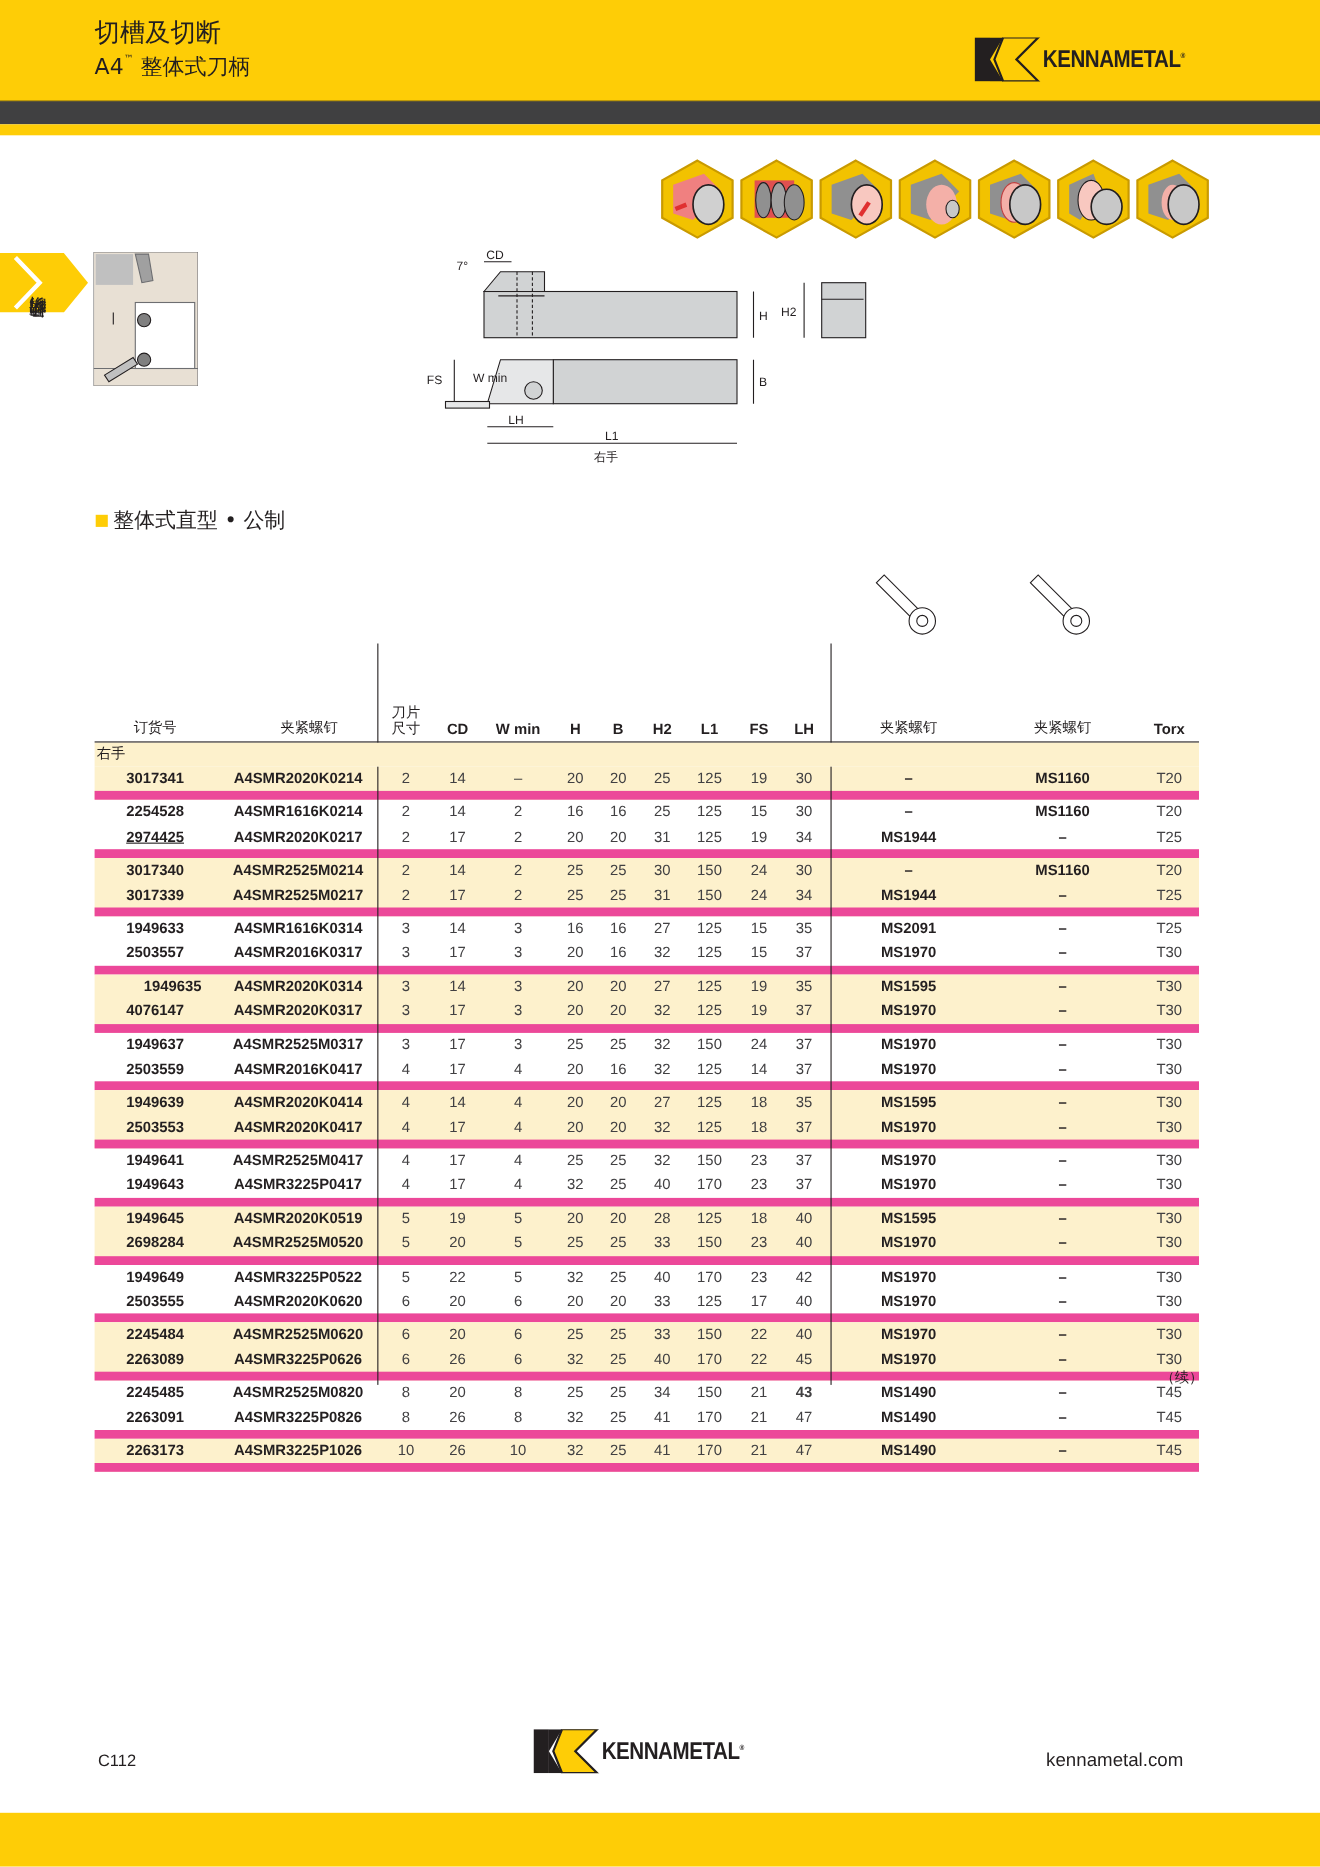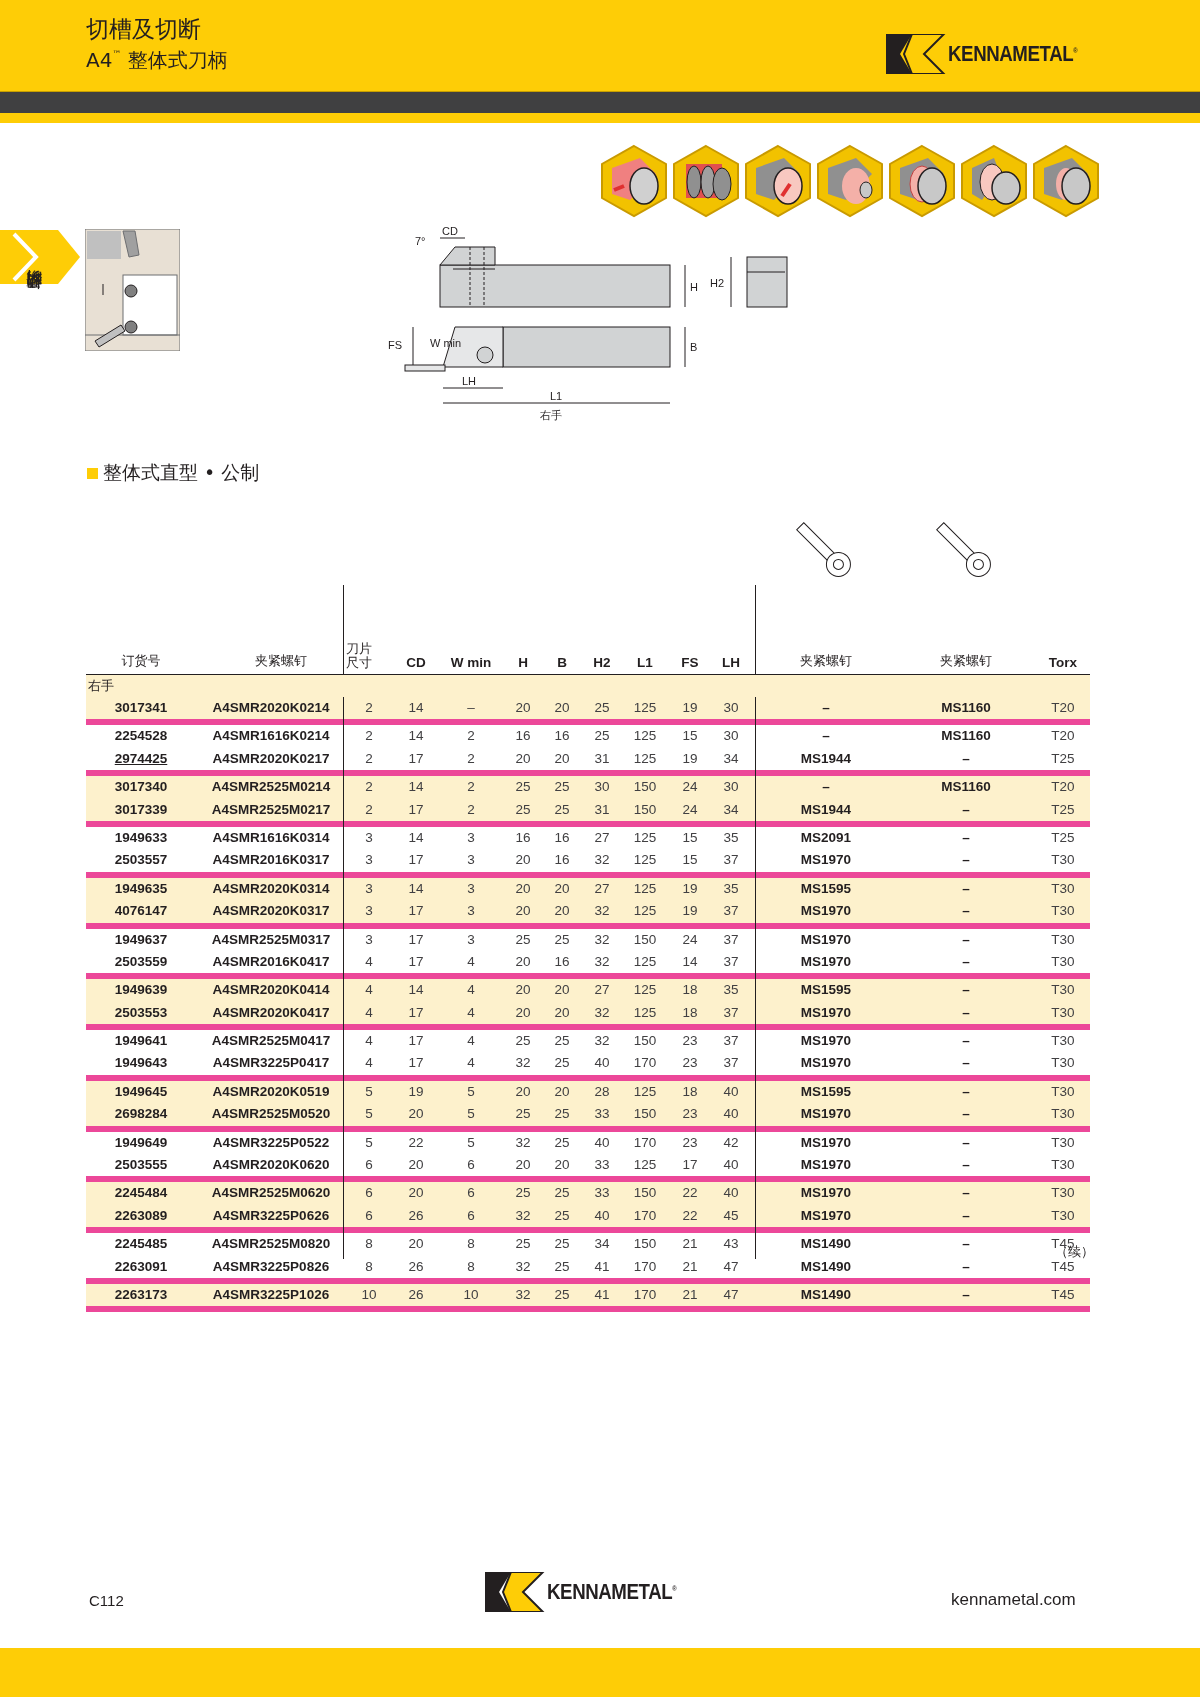--- a/index.html
+++ b/index.html
@@ -36,21 +36,21 @@
 
   .table-wrap { position: absolute; left: 86px; top: 585px; width: 1004px; }
   .thead { position: relative; height: 90px; font-size: 13.5px; border-bottom: 1px solid #231f20; }
   .thead .th { position: absolute; bottom: 4px; text-align: center; }
   .thead .th.bold { font-weight: bold; }
   .thead .th.cn { font-family: "DejaVu Sans", sans-serif; font-size: 13px; }
   .vline { position: absolute; width: 1px; background: #231f20; }
 
   .group-label { height: 22px; background: #fdf1cc; font-size: 13px; font-family: "DejaVu Sans", sans-serif; padding-left: 2px; line-height: 22px; }
 
-  .group { border-bottom: 6px solid #ec4899; }
+  .group { border-bottom: 8px solid #ec4899; }
   .group.shaded { background: #fdf1cc; }
   .row { position: relative; height: 22.4px; font-size: 13.5px; }
   .cell { position: absolute; top: 3px; text-align: center; }
   .cell.bold { font-weight: bold; }
   .cell.num { color: #414042; }
 
   .cont { position: absolute; left: 1055px; top: 1243px; font-size: 13px; font-family: "DejaVu Sans", sans-serif; }
 
   .footer-page { position: absolute; left: 89px; top: 1592px; font-size: 15px; color: #231f20; }
   .footer-url { position: absolute; left: 951px; top: 1590px; font-size: 17px; color: #231f20; }
@@ -193,21 +193,21 @@
       <rect x="30" y="0" width="10" height="46" fill="#fff" stroke="#231f20"></rect>
       <circle cx="35" cy="54" r="12" fill="#fff" stroke="#231f20"></circle>
       <circle cx="35" cy="54" r="5" fill="none" stroke="#231f20"></circle>
     </g>
 </svg>
 
 <div class="table-wrap">
   <div class="thead">
     <div class="th cn" style="left:0; width:110px;">订货号</div>
     <div class="th cn" style="left:120px; width:150px;">夹紧螺钉</div>
-    <div class="th cn" style="left:248px; width:50px; line-height:14px;text-align:center;">
+    <div class="th cn" style="left:258px; width:50px; line-height:14px;text-align:center;">
         <div>刀片</div>
         <div>尺寸</div>
       </div>
     <div class="th bold" style="left:310px; width:40px;">CD</div>
     <div class="th bold" style="left:355px; width:60px;">W min</div>
     <div class="th bold" style="left:422px; width:30px;">H</div>
     <div class="th bold" style="left:461px; width:30px;">B</div>
     <div class="th bold" style="left:499px; width:34px;">H2</div>
     <div class="th bold" style="left:541px; width:36px;">L1</div>
     <div class="th bold" style="left:587px; width:34px;">FS</div>
@@ -336,21 +336,21 @@
           <div class="cell num" style="left: 541px; width: 36px;">125</div>
           <div class="cell num" style="left: 587px; width: 34px;">15</div>
           <div class="cell num" style="left: 628px; width: 34px;">37</div>
           <div class="cell bold" style="left: 690px; width: 100px;">MS1970</div>
           <div class="cell bold" style="left: 830px; width: 100px;">–</div>
           <div class="cell num" style="left: 950px; width: 54px;">T30</div>
         </div>
       </div>
       <div class="group shaded">
         <div class="row">
-          <div class="cell bold" style="left: 0px; width: 110px; text-align: center;">1949635</div>
+          <div class="cell bold" style="left: 16px; width: 110px; text-align: center;">1949635</div>
           <div class="cell bold" style="left: 105px; width: 160px;">A4SMR2020K0314</div>
           <div class="cell num" style="left: 258px; width: 50px;">3</div>
           <div class="cell num" style="left: 310px; width: 40px;">14</div>
           <div class="cell num" style="left: 355px; width: 60px;">3</div>
           <div class="cell num" style="left: 422px; width: 30px;">20</div>
           <div class="cell num" style="left: 461px; width: 30px;">20</div>
           <div class="cell num" style="left: 499px; width: 34px;">27</div>
           <div class="cell num" style="left: 541px; width: 36px;">125</div>
           <div class="cell num" style="left: 587px; width: 34px;">19</div>
           <div class="cell num" style="left: 628px; width: 34px;">35</div>
@@ -584,21 +584,21 @@
           <div class="cell bold" style="left: 0px; width: 110px;">2245485</div>
           <div class="cell bold" style="left: 105px; width: 160px;">A4SMR2525M0820</div>
           <div class="cell num" style="left: 258px; width: 50px;">8</div>
           <div class="cell num" style="left: 310px; width: 40px;">20</div>
           <div class="cell num" style="left: 355px; width: 60px;">8</div>
           <div class="cell num" style="left: 422px; width: 30px;">25</div>
           <div class="cell num" style="left: 461px; width: 30px;">25</div>
           <div class="cell num" style="left: 499px; width: 34px;">34</div>
           <div class="cell num" style="left: 541px; width: 36px;">150</div>
           <div class="cell num" style="left: 587px; width: 34px;">21</div>
-          <div class="cell num" style="left: 628px; width: 34px;">43</div>
+          <div class="cell num" style="left: 628px; width: 34px; font-weight: bold;">43</div>
           <div class="cell bold" style="left: 690px; width: 100px;">MS1490</div>
           <div class="cell bold" style="left: 830px; width: 100px;">–</div>
           <div class="cell num" style="left: 950px; width: 54px;">T45</div>
         </div>
         <div class="row">
           <div class="cell bold" style="left: 0px; width: 110px;">2263091</div>
           <div class="cell bold" style="left: 105px; width: 160px;">A4SMR3225P0826</div>
           <div class="cell num" style="left: 258px; width: 50px;">8</div>
           <div class="cell num" style="left: 310px; width: 40px;">26</div>
           <div class="cell num" style="left: 355px; width: 60px;">8</div>

